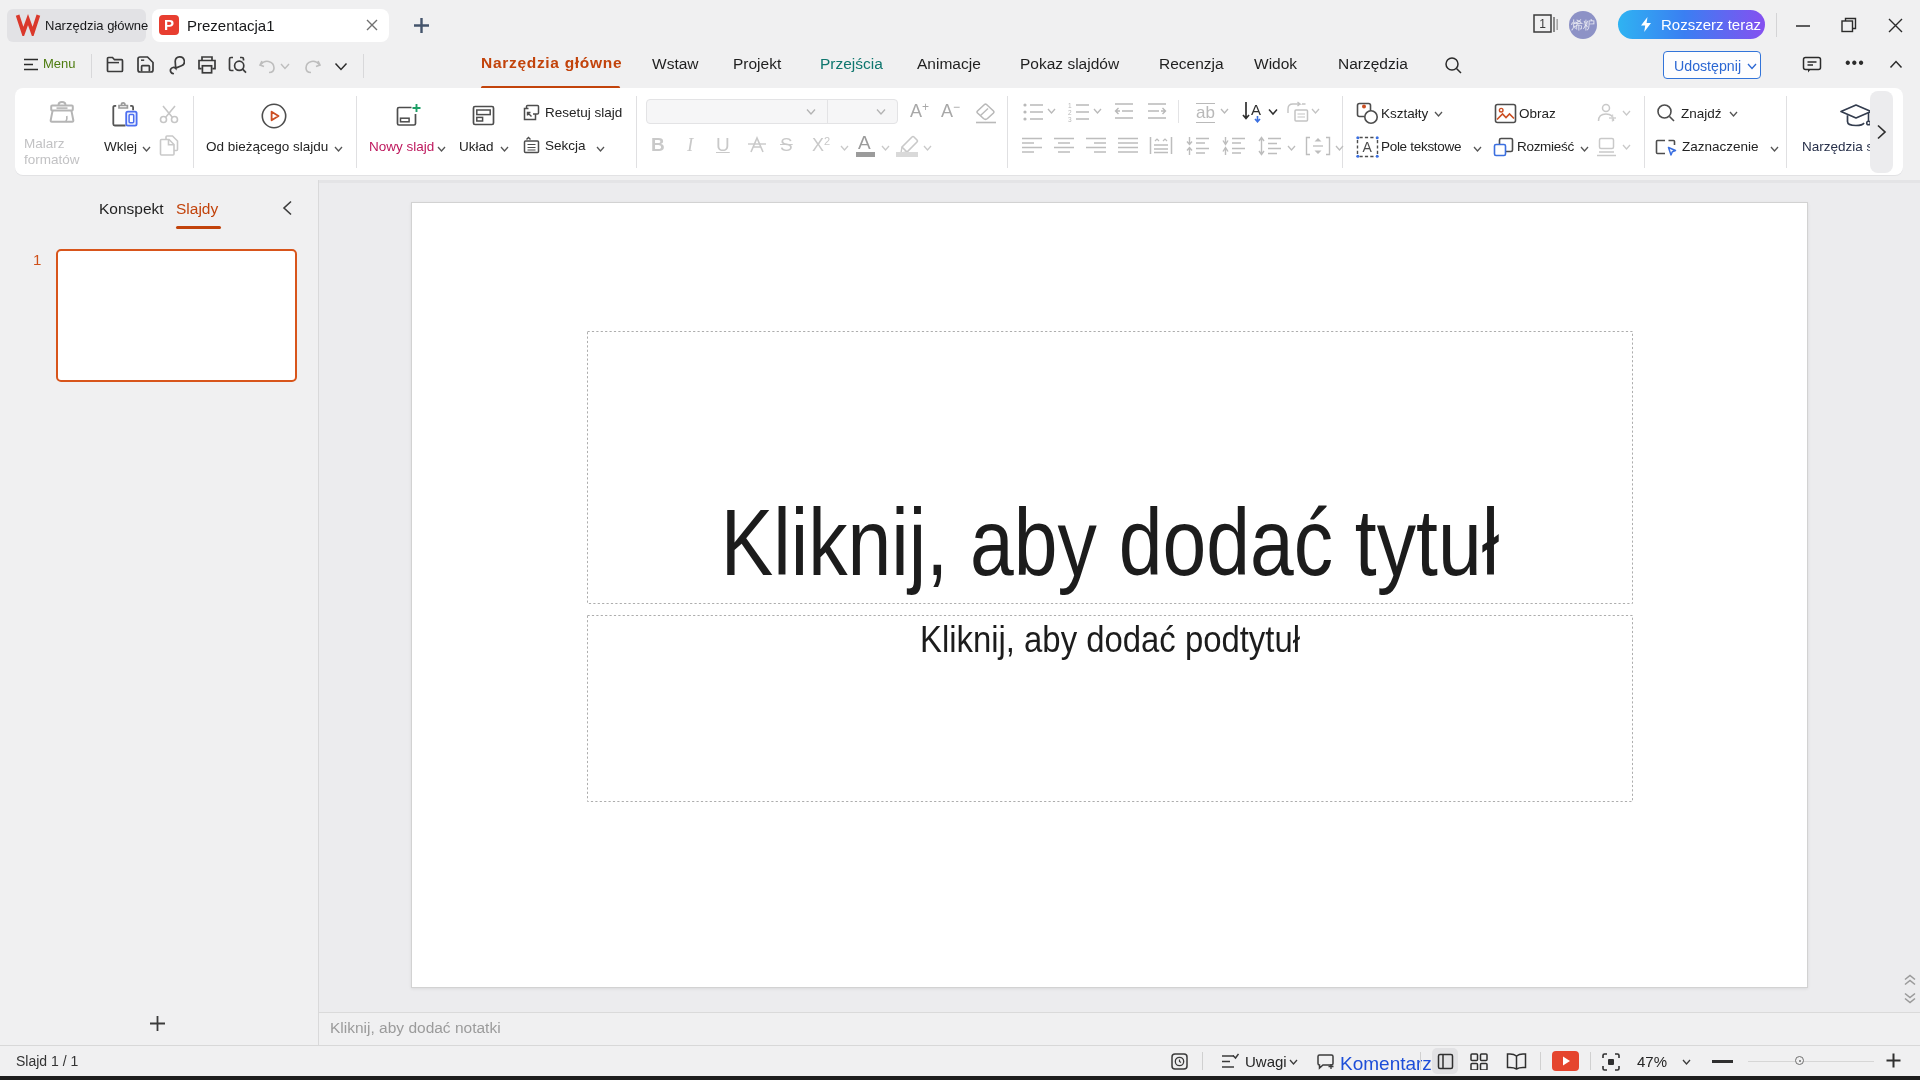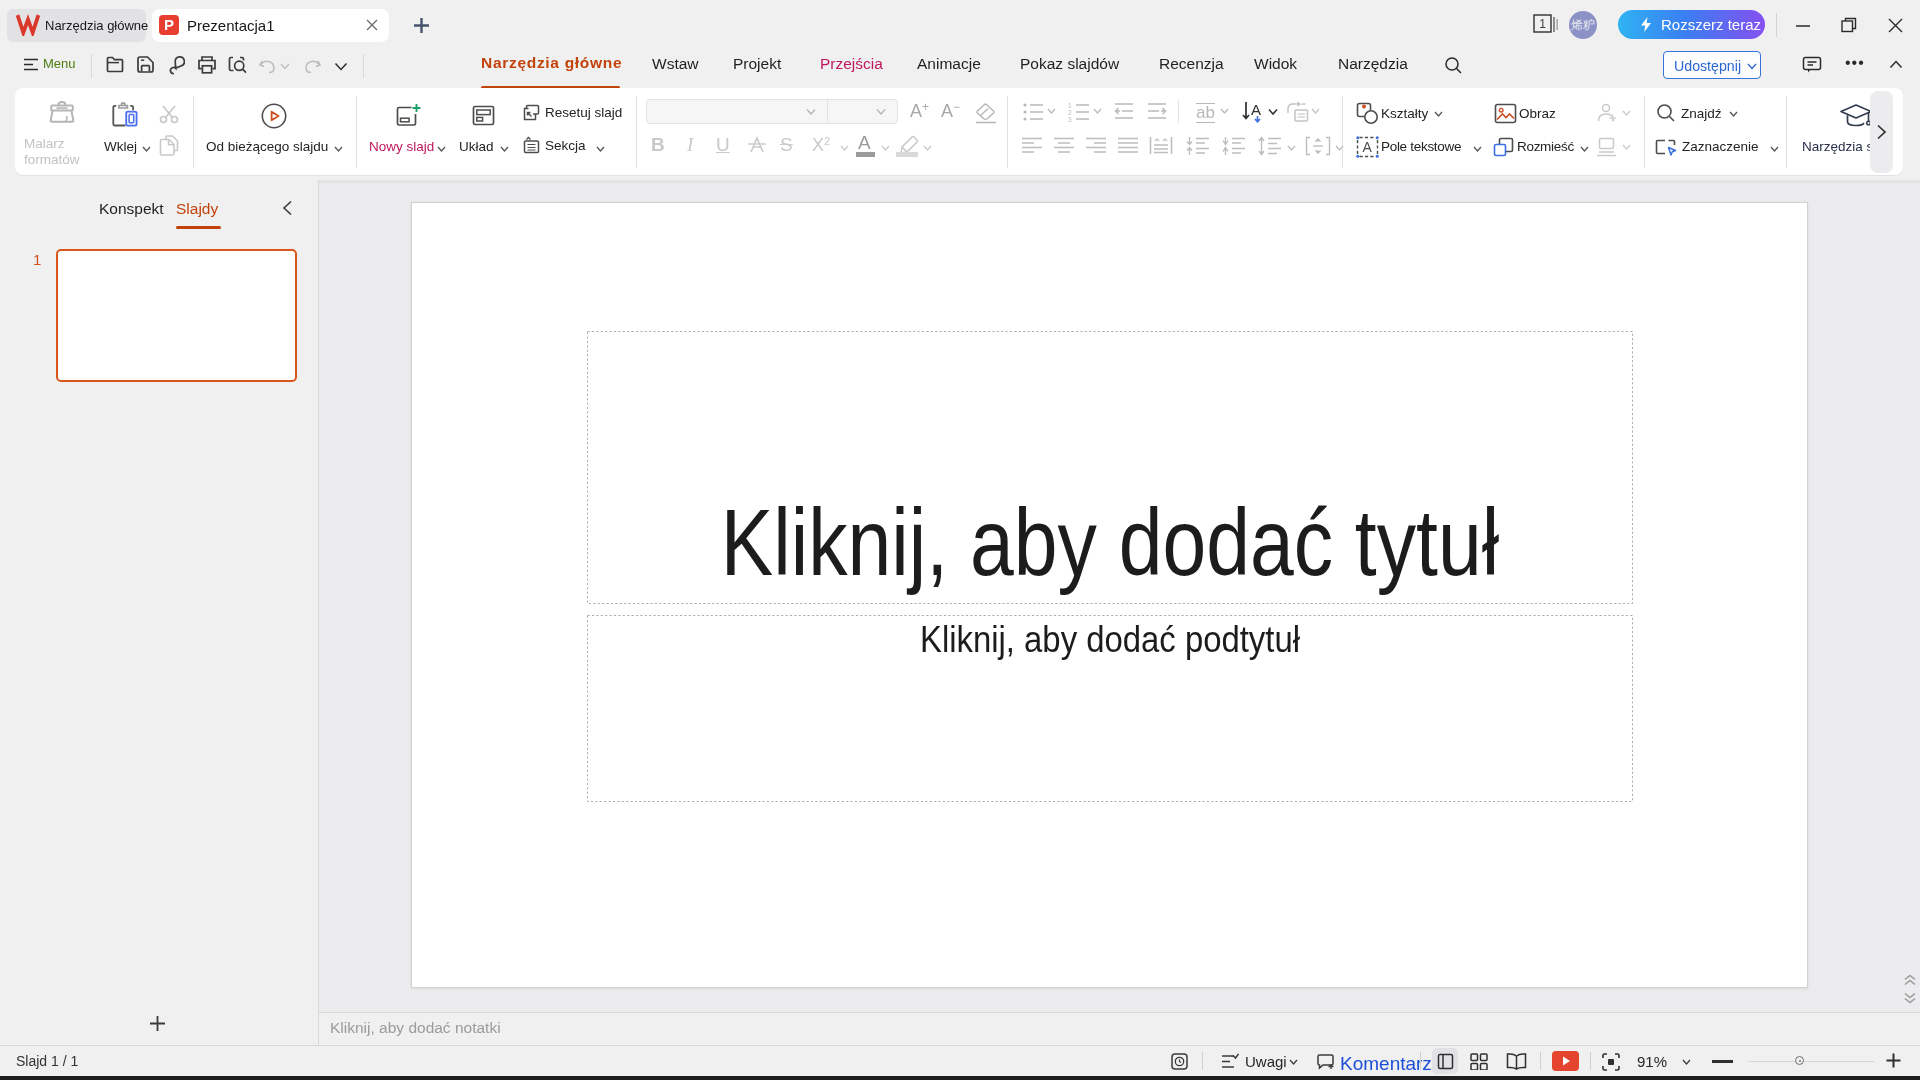--- a/index.html
+++ b/index.html
@@ -95,21 +95,21 @@
 </svg>
 <svg class="abs" style="left:334px;top:62px" width="14" height="9" viewBox="0 0 14 9">
     <path d="M1.5 1.5 L7 7.5 L12.5 1.5" fill="none" stroke="#2b2b2b" stroke-width="1.5"></path>
   </svg>
 <div class="abs" style="left:363px;top:54px;width:1px;height:24px;background:#d8d8da"></div>
 
 <div class="abs" style="left:481px;top:54px;font-size:15.5px;font-weight:bold;letter-spacing:0.7px;color:#c2430b">Narzędzia główne</div>
 <div class="abs" style="left:481px;top:86px;width:139px;height:3px;background:#c2430b;border-radius:2px"></div>
 <div class="abs" style="left:652px;top:55px;font-size:15.5px;color:#1f1f1f">Wstaw</div>
 <div class="abs" style="left:733px;top:55px;font-size:15.5px;color:#1f1f1f">Projekt</div>
-<div class="abs" style="left:820px;top:55px;font-size:15.5px;color:#be185d">Przejścia</div>
+<div class="abs" style="left:820px;top:55px;font-size:15.5px;color:#0f766e">Przejścia</div>
 <div class="abs" style="left:917px;top:55px;font-size:15.5px;color:#1f1f1f">Animacje</div>
 <div class="abs" style="left:1020px;top:55px;font-size:15.5px;color:#1f1f1f">Pokaz slajdów</div>
 <div class="abs" style="left:1159px;top:55px;font-size:15.5px;color:#1f1f1f">Recenzja</div>
 <div class="abs" style="left:1254px;top:55px;font-size:15.5px;color:#1f1f1f">Widok</div>
 <div class="abs" style="left:1338px;top:55px;font-size:15.5px;color:#1f1f1f">Narzędzia</div>
 <svg class="abs" style="left:1444px;top:56px" width="19" height="19" viewBox="0 0 19 19">
   <circle cx="8" cy="8" r="6" fill="none" stroke="#2b2b2b" stroke-width="1.5"></circle>
   <path d="M12.5 12.5 L17 17" stroke="#2b2b2b" stroke-width="1.5"></path>
 </svg>
 
@@ -510,21 +510,21 @@
 <div class="abs" style="left:1540px;top:1052px;width:1px;height:18px;background:#d0d0d0"></div>
 <div class="abs" style="left:1552px;top:1051px;width:27px;height:20px;background:#e5452e;border-radius:4px"></div>
 <svg class="abs" style="left:1552px;top:1051px" width="27" height="20" viewBox="0 0 27 20">
     <path d="M11 5.5 L18 10 L11 14.5 Z" fill="#ffffff"></path>
   </svg>
 <div class="abs" style="left:1590px;top:1052px;width:1px;height:18px;background:#d0d0d0"></div>
 <svg class="abs" style="left:1601px;top:1052px" width="20" height="20" viewBox="0 0 20 20">
   <path d="M2 6 V3.5 Q2 2 3.5 2 H6 M14 2 H16.5 Q18 2 18 3.5 V6 M18 14 V16.5 Q18 18 16.5 18 H14 M6 18 H3.5 Q2 18 2 16.5 V14" fill="none" stroke="#2f2f2f" stroke-width="1.6"></path>
   <rect x="7" y="7" width="6" height="6" rx="1" fill="#2f2f2f"></rect>
 </svg>
-<div class="abs" style="left:1637px;top:1053px;font-size:15px;color:#262626">91%</div>
+<div class="abs" style="left:1637px;top:1053px;font-size:15px;color:#262626">47%</div>
 <svg class="abs" style="left:1682px;top:1059px" width="9" height="7" viewBox="0 0 9 7">
     <path d="M1 1 L4.5 5 L8 1" fill="none" stroke="#3b3b3b" stroke-width="1.3"></path>
   </svg>
 <div class="abs" style="left:1712px;top:1060px;width:21px;height:2.5px;background:#2f2f2f"></div>
 <div class="abs" style="left:1748px;top:1061px;width:126px;height:1px;background:#d6d6d6"></div>
 <div class="abs" style="left:1795px;top:1056px;width:9px;height:9px;border:1.6px solid #6f6f6f;border-radius:50%;background:#f0f0f1;box-sizing:border-box"></div>
 <div class="abs" style="left:1799px;top:1060px;width:2px;height:2px;background:#6f6f6f;border-radius:50%"></div>
 <svg class="abs" style="left:1885px;top:1052px" width="17" height="17" viewBox="0 0 17 17">
     <path d="M8.5 1.5 V15.5 M1.5 8.5 H15.5" stroke="#2f2f2f" stroke-width="2"></path>
   </svg>

